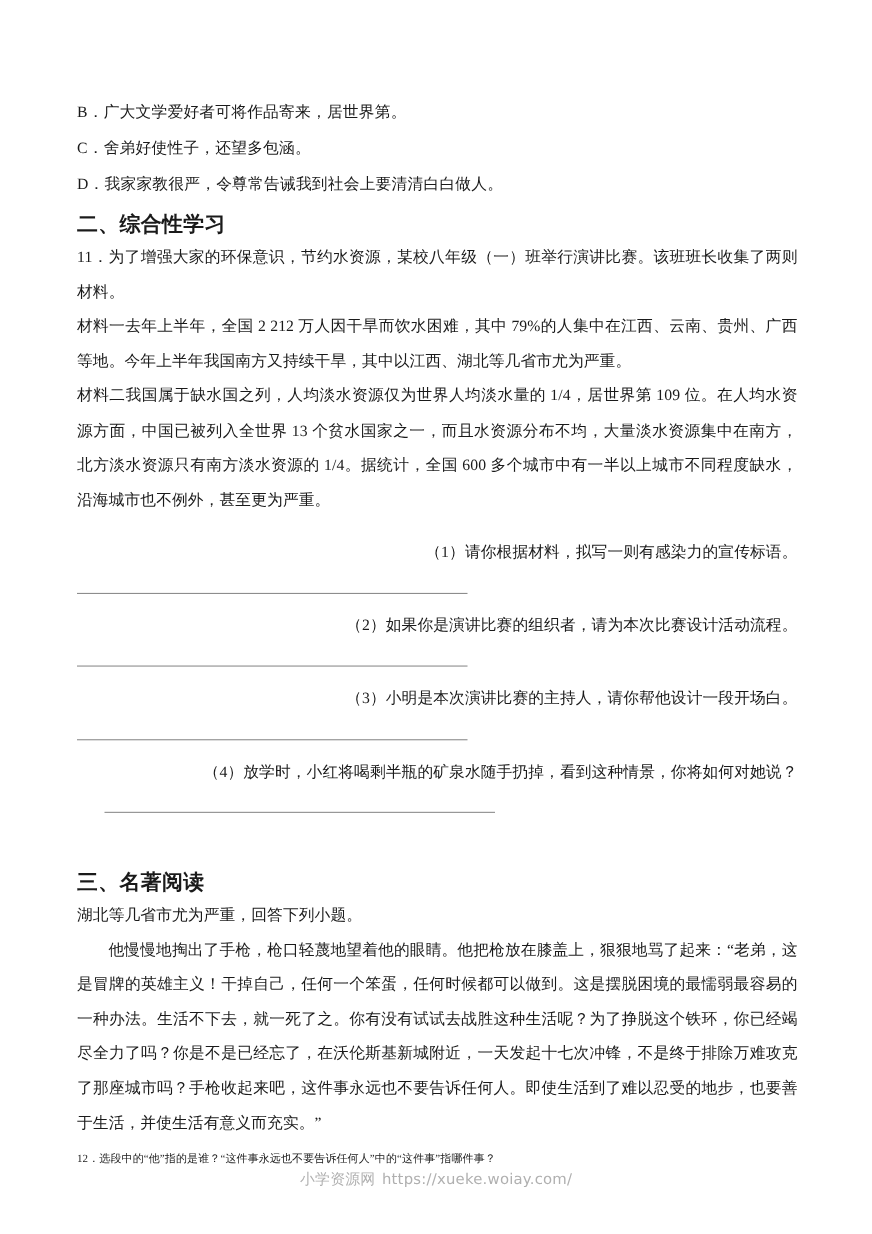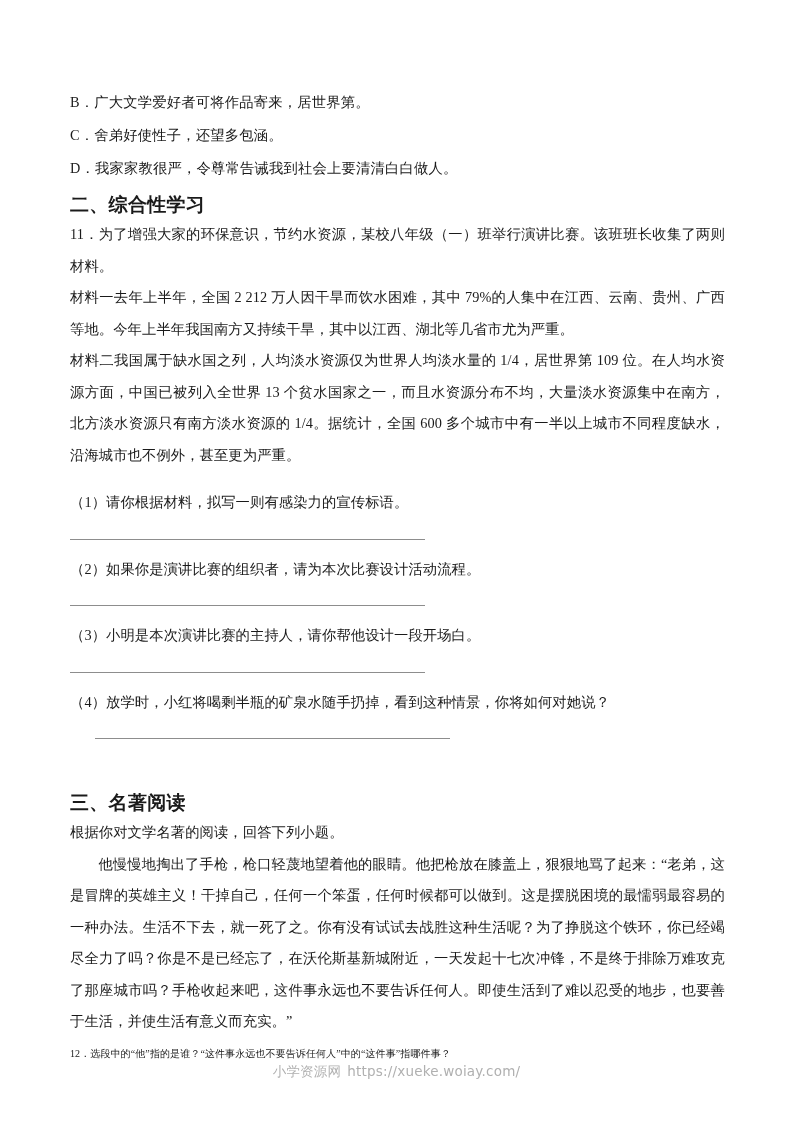--- a/index.html
+++ b/index.html
@@ -56,20 +56,21 @@
   }
   .q-line {
     font-size: 10px;
     line-height: 31.5px;
     letter-spacing: 0.1px;
   }
   .sub-q {
     font-size: 14.3px;
     line-height: 31.5px;
     letter-spacing: 0.1px;
+    text-align: right;
   }
 
   
   .answer-rule {
     height: 0;
     border-top: 1px solid #8d8d8d;
     margin-top: 20px;
     margin-bottom: 14px;
   }
   .answer-rule.w-a { width: 355px; margin-left: 0px; }
@@ -123,21 +124,21 @@
     <div class="sub-q">（3）小明是本次演讲比赛的主持人，请你帮他设计一段开场白。</div>
     <div class="answer-rule w-a"></div>
 
     <div class="sub-q">（4）放学时，小红将喝剩半瓶的矿泉水随手扔掉，看到这种情景，你将如何对她说？</div>
     <div class="answer-rule w-b"></div>
 
     <div class="spacer-lg"></div>
 
     <div class="sec-heading">三、名著阅读</div>
 
-    <div class="para">根据你对文学名著的阅读，回答下列小题。</div>
+    <div class="para">湖北等几省市尤为严重，回答下列小题。</div>
 
     <div class="para indent2">他慢慢地掏出了手枪，枪口轻蔑地望着他的眼睛。他把枪放在膝盖上，狠狠地骂了起来：“老弟，这是冒牌的英雄主义！干掉自己，任何一个笨蛋，任何时候都可以做到。这是摆脱困境的最懦弱最容易的一种办法。生活不下去，就一死了之。你有没有试试去战胜这种生活呢？为了挣脱这个铁环，你已经竭尽全力了吗？你是不是已经忘了，在沃伦斯基新城附近，一天发起十七次冲锋，不是终于排除万难攻克了那座城市吗？手枪收起来吧，这件事永远也不要告诉任何人。即使生活到了难以忍受的地步，也要善于生活，并使生活有意义而充实。”</div>
 
     <div class="q-line">12．选段中的“他”指的是谁？“这件事永远也不要告诉任何人”中的“这件事”指哪件事？</div>
 
   </div>
 
   <div class="watermark">
     <span class="wm-cn">小学资源网</span><span>https://xueke.woiay.com/</span>
   </div>

